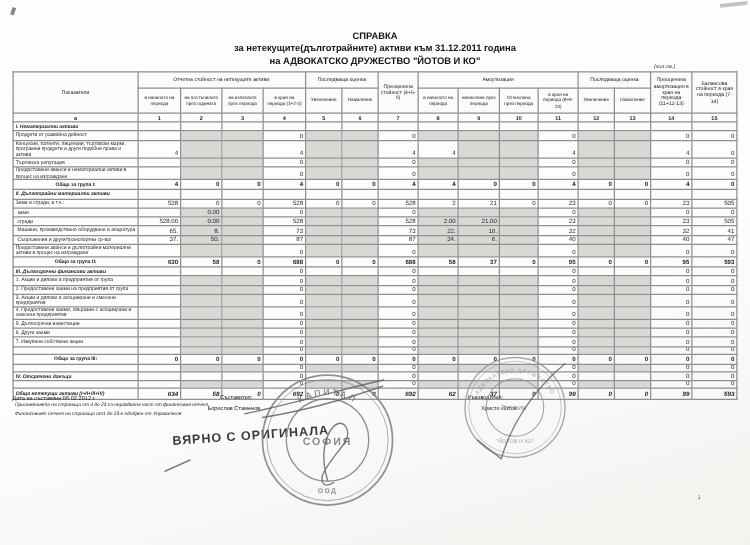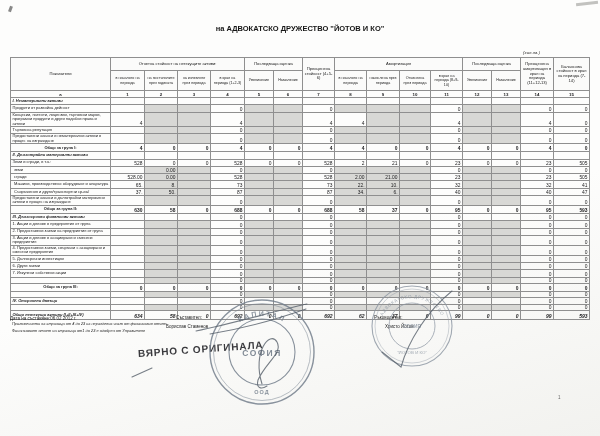--- a/index.html
+++ b/index.html
@@ -43,20 +43,22 @@
 </style>
 </head>
 <body>
 
 <div class="page">
 
   <div class="artifact-tl"></div>
   <div class="artifact-tr"></div>
 
   <div class="title">
+    <div>СПРАВКА</div>
+    <div>за нетекущите(дълготрайните) активи към 31.12.2011 година</div>
     <div>на АДВОКАТСКО ДРУЖЕСТВО "ЙОТОВ И КО"</div>
   </div>
 
   <div class="unit">(хил.лв.)</div>
 
   <div class="tablewrap">
     <table>
       <colgroup id="cols">
           <col style="width: 100px;">
           <col style="width: 34px;">

